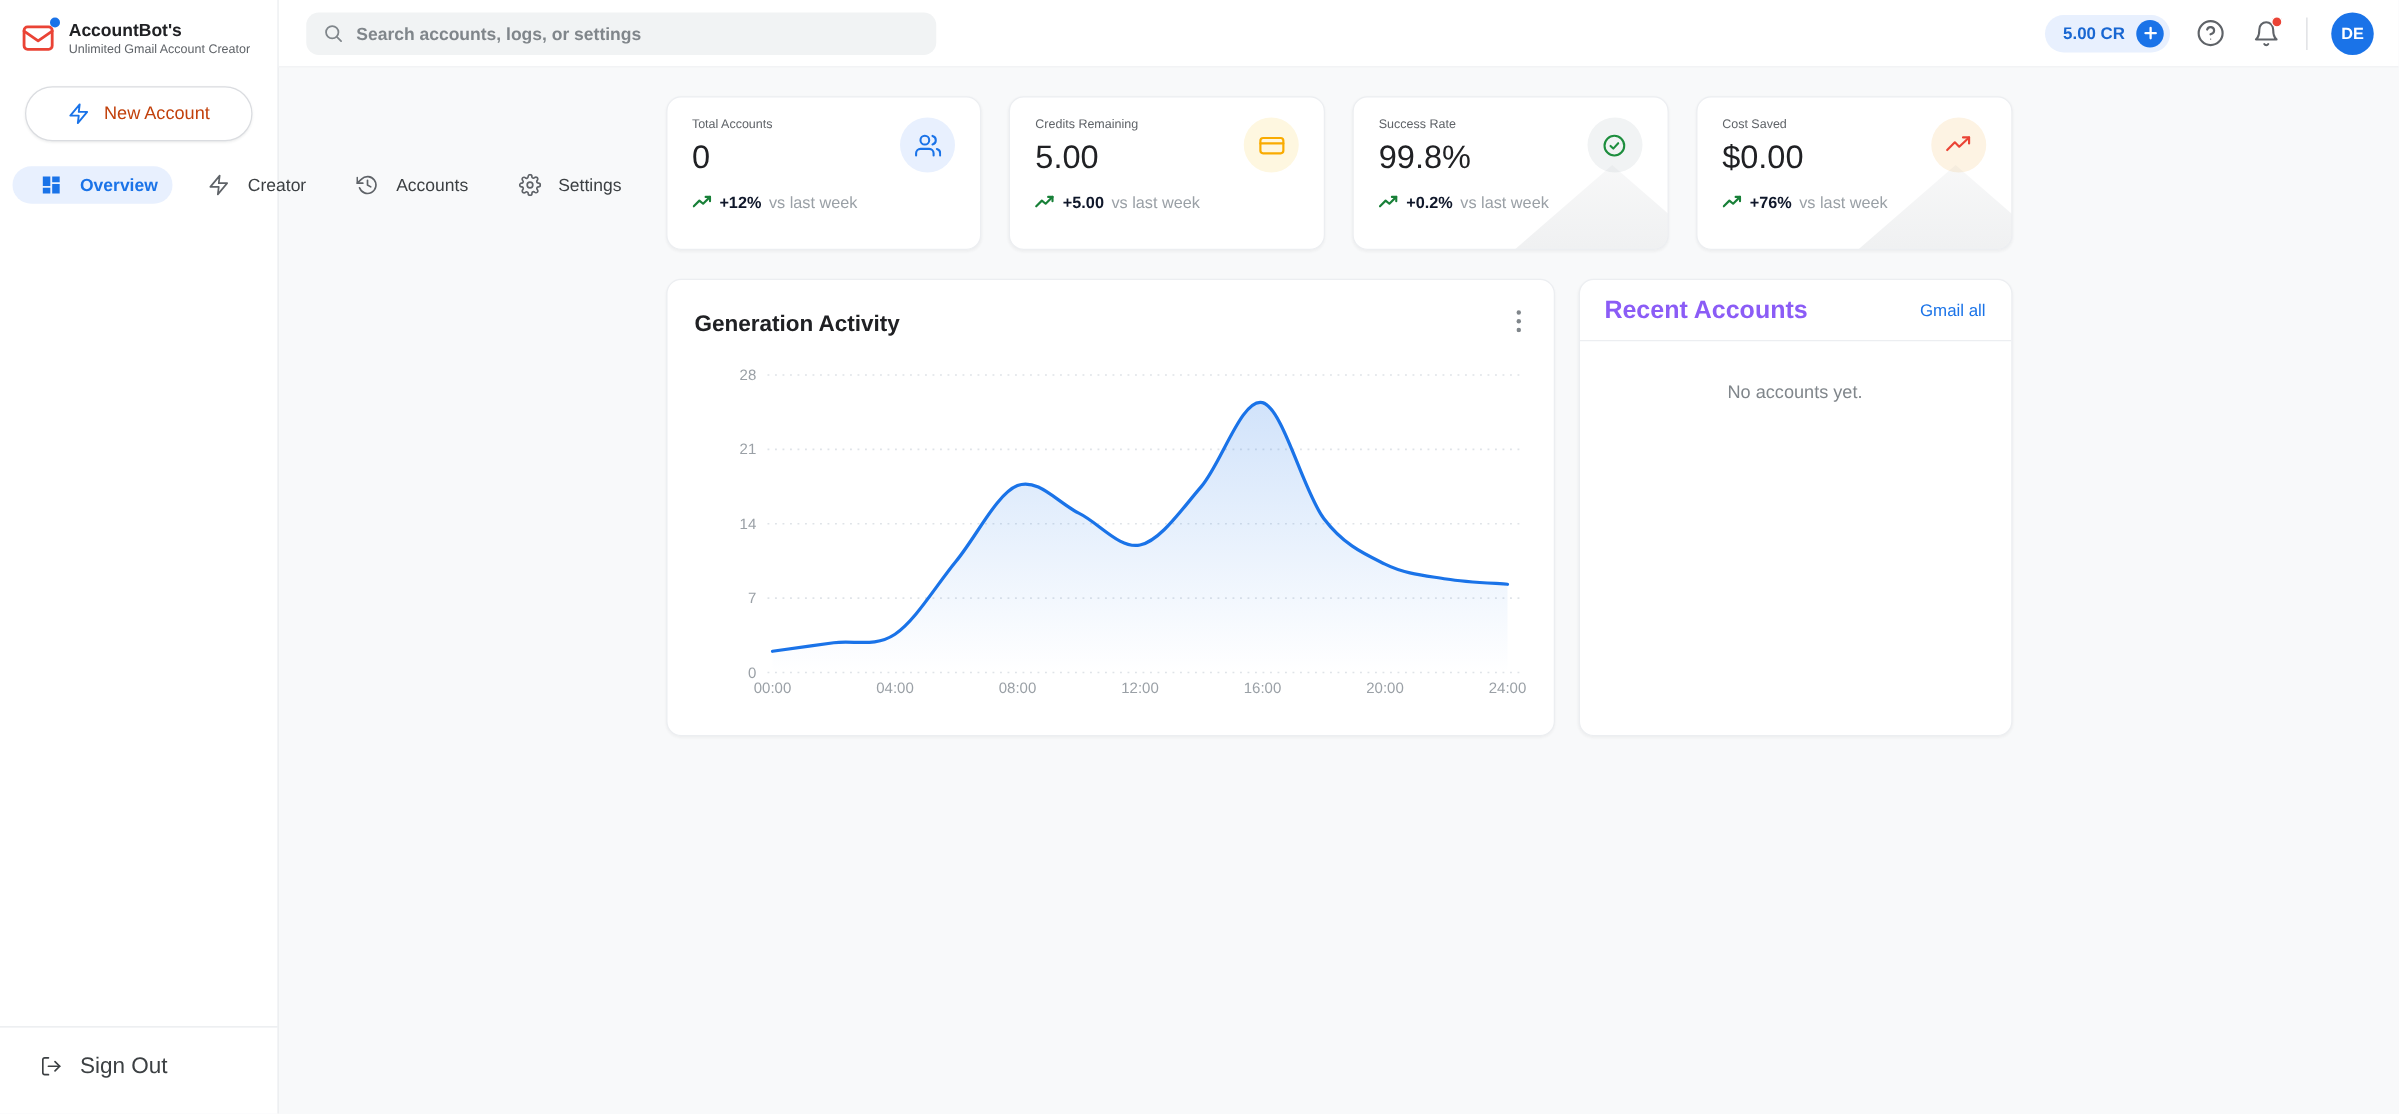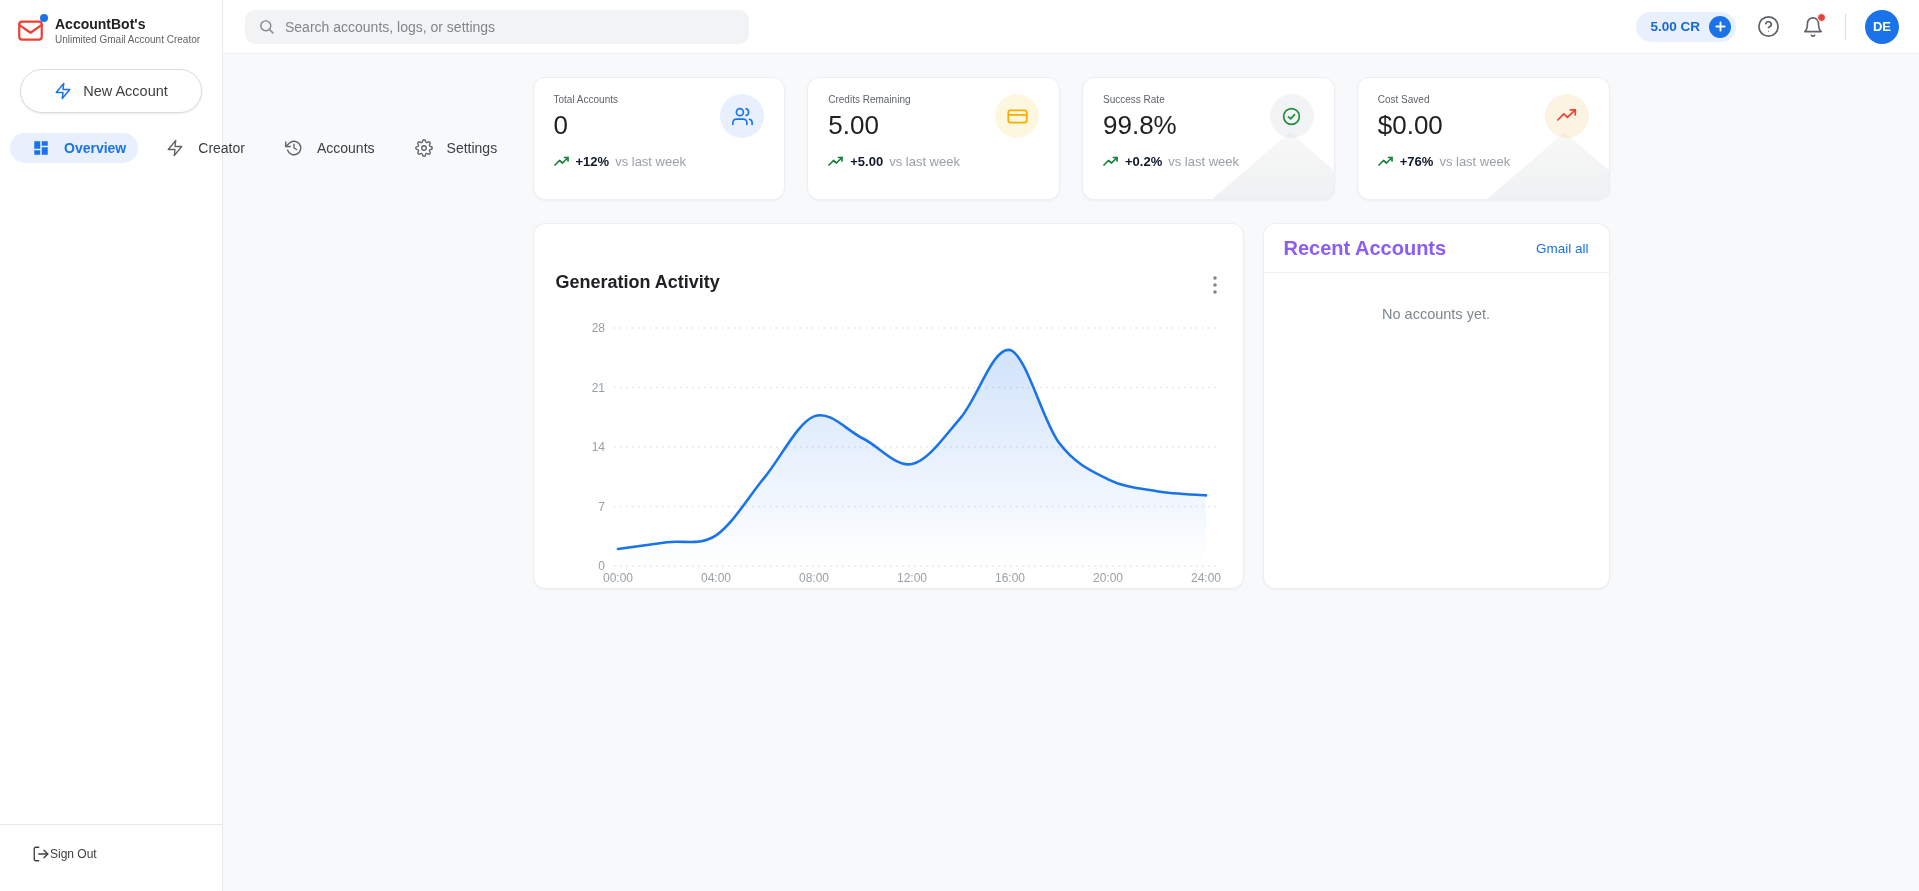--- a/index.html
+++ b/index.html
@@ -12,38 +12,38 @@
 
   
   .sidebar { width:223px; background:#fff; border-right:1px solid #e8eaed; display:flex; flex-direction:column; }
   .brand { display:flex; align-items:center; gap:11px; padding:16px 12px 12px 17px; }
   .brand-logo { position:relative; width:27px; height:27px; color:#ea4335; flex-shrink:0; }
   .brand-dot { position:absolute; top:-3px; right:-4px; width:8px; height:8px; border-radius:50%; background:#1a73e8; }
   .brand-name { font-size:14px; font-weight:bold; color:#202124; }
   .brand-tagline { font-size:10px; color:#5f6368; margin-top:2px; white-space:nowrap; }
   .new-account-btn { margin:12px 20px 20px 20px; height:44px; border-radius:22px; border:1px solid #dadce0;
     background:#fff; display:flex; align-items:center; justify-content:center; gap:11px; font-size:14.5px;
-    color:#404040; box-shadow:0 1px 2px rgba(60,64,67,.10); cursor:pointer; }
+    color:#c2410c; box-shadow:0 1px 2px rgba(60,64,67,.10); cursor:pointer; }
   .nav { padding:0 10px; display:flex; flex-direction:row; gap:6px; }
   .nav-item { display:flex; align-items:center; gap:14px; height:30px; padding:0 12px 0 22px; border-radius:16px;
     font-size:14px; color:#3c4043; cursor:pointer; }
   .nav-item svg { color:#5f6368; flex-shrink:0; }
   .nav-item.active { background:#e8f0fe; color:#1a73e8; font-weight:600; }
   .nav-item.active svg { color:#1a73e8; }
   .sidebar-footer { margin-top:auto; border-top:1px solid #e8eaed; padding:14px 10px 22px 10px; }
-  .signout { display:flex; align-items:center; gap:0; font-size:12px; color:#3c4043; cursor:pointer;
+  .signout { display:flex; align-items:center; gap:14px; font-size:18px; color:#3c4043; cursor:pointer;
     padding:6px 12px 6px 22px; background:none; border:none; width:100%; }
 
   
   .main { flex:1; display:flex; flex-direction:column; height:100%; }
   .topbar { height:54px; background:#fff; border-bottom:1px solid #eef0f2; display:flex; align-items:center;
     padding:0 20px 0 22px; flex-shrink:0; }
   .search-box { width:504px; height:34px; background:#f1f3f4; border-radius:10px; display:flex; align-items:center;
     padding:0 13px; gap:10px; }
-  .search-box input { border:none; background:transparent; outline:none; font-size:14px; color:#202124; flex:1; }
+  .search-box input { border:none; background:transparent; outline:none; font-size:14px; color:#202124; flex:1;font-weight:bold; }
   .search-box input::placeholder { color:#80868b; }
   .topbar-right { margin-left:auto; display:flex; align-items:center; gap:19px; }
   .credits-pill { height:30px; border-radius:15px; background:#e8f0fe; border:none; display:flex; align-items:center;
     gap:9px; padding:0 5px 0 14px; font-size:13.5px; font-weight:bold; color:#1967d2; cursor:pointer; }
   .plus-circle { width:22px; height:22px; border-radius:50%; background:#1a73e8; display:flex; align-items:center;
     justify-content:center; }
   .icon-btn { background:none; border:none; color:#5f6368; cursor:pointer; position:relative; padding:0;
     width:26px; height:26px; display:flex; align-items:center; justify-content:center; }
   .notif-dot { position:absolute; top:-1px; right:0; width:9px; height:9px; border-radius:50%; background:#ea4335;
     border:1.5px solid #fff; }
@@ -70,21 +70,21 @@
   .delta { color:#0f172a; font-weight:bold; }
   .note { color:#9aa0a6; }
   .trend-arrow { color:#188038; }
   .stat-card.cone::after { content:""; position:absolute; top:54px; right:-62px; width:212px; height:92px;
     clip-path:polygon(50% 0, 0 100%, 100% 100%);
     background:linear-gradient(180deg, rgba(105,115,125,.05), rgba(105,115,125,.12)); pointer-events:none; }
 
   .panels-row { display:grid; grid-template-columns:711px 347px; gap:19px; }
   .chart-card { background:#fff; border:1px solid #eceef1; border-radius:12px; height:366px; padding:20px 22px;
     box-shadow:0 1px 2px rgba(60,64,67,.05); }
-  .chart-header { display:flex; justify-content:space-between; align-items:flex-start;margin-top:28px; }
+  .chart-header { display:flex; justify-content:space-between; align-items:flex-end; }
   .chart-title { font-size:18px; font-weight:600; color:#202124; }
   .kebab-btn { background:none; border:none; cursor:pointer; color:#80868b; padding:4px; }
   .chart-svg { width:667px; height:300px; margin-top:6px; }
   .chart-svg text { font-family:"Liberation Sans","DejaVu Sans",sans-serif; }
 
   .recent-card { background:#fff; border:1px solid #eceef1; border-radius:12px; height:366px; overflow:hidden;
     box-shadow:0 1px 2px rgba(60,64,67,.05); }
   .recent-header { height:49px; display:flex; justify-content:space-between; align-items:center; padding:0 20px;
     border-bottom:1px solid #eceef1; }
   .recent-title { font-size:20px; font-weight:600; color:#8b5cf6; }

